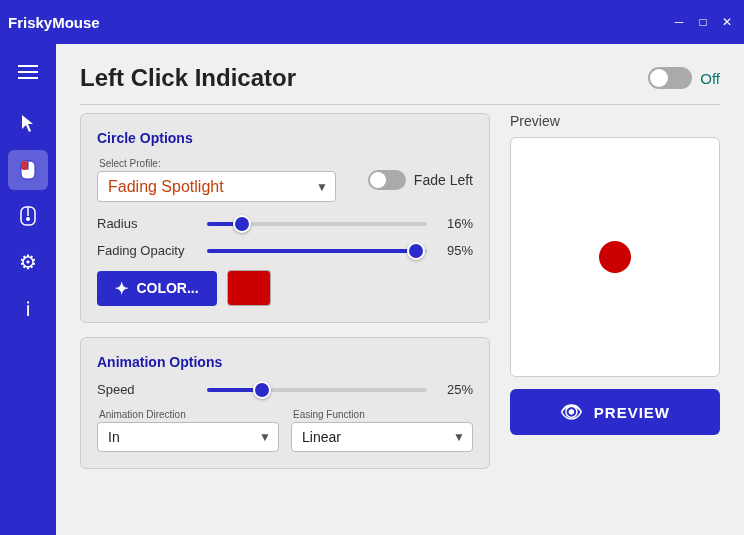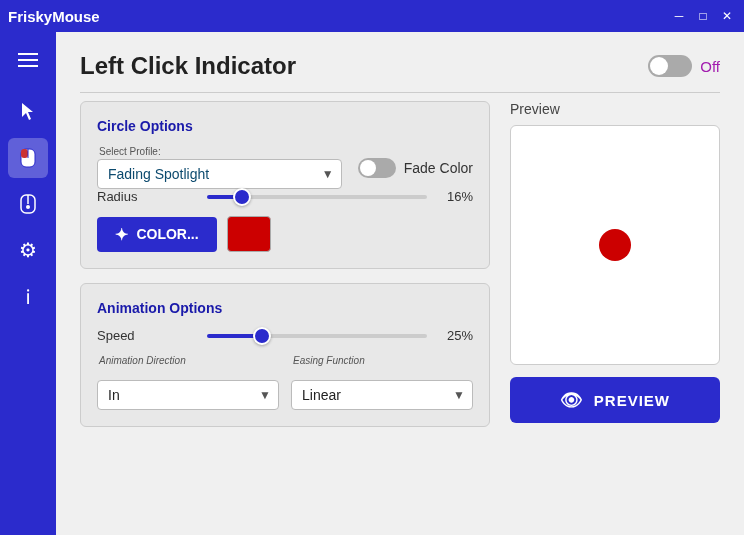--- a/index.html
+++ b/index.html
@@ -7,21 +7,21 @@
       font-family: 'Segoe UI', Arial, sans-serif;
       width: 744px;
       height: 535px;
       overflow: hidden;
       background: #e8e8e8;
     }
 
     
     .titlebar {
       background: #2b2bcc;
-      height: 32px;
+      height: 44px;
       display: flex;
       align-items: center;
       justify-content: space-between;
       padding: 0 8px;
       color: white;
     }
     .titlebar-controls {
       display: flex;
       gap: 6px;
     }
@@ -128,21 +128,21 @@
       height: 18px;
       background: white;
       border-radius: 50%;
       position: absolute;
       top: 2px;
       left: 2px;
       transition: left 0.2s;
     }
     .toggle-label {
       font-size: 15px;
-      color: #a21caf;
+      color: #0f766e;
     }
 
     
     .content-columns {
       display: flex;
       gap: 20px;
     }
     .left-column {
       flex: 1;
     }
@@ -159,42 +159,43 @@
       font-size: 14px;
       font-weight: 700;
       color: #1a1aaa;
       margin-bottom: 12px;
     }
 
     
     .profile-row {
       display: flex;
       align-items: center;
-      gap: 16px;
+      gap: 32px;
+      margin-bottom: 14px;
     }
     .profile-select-wrapper {
       position: relative;
       flex: 1;
     }
     .profile-select-label {
       font-size: 10px;
       color: #555;
       margin-bottom: 2px;
       padding-left: 2px;
     }
     .profile-select {
       width: 100%;
       appearance: none;
       background: white;
       border: 1px solid #bbb;
       border-radius: 4px;
       padding: 6px 28px 6px 10px;
-      font-size: 14px;
-      cursor: pointer;
-      color: #0c4a6e;
+      font-size: 16px;
+      cursor: pointer;
+      color: #c2410c;
     }
     .select-arrow {
       position: absolute;
       right: 8px;
       bottom: 8px;
       pointer-events: none;
       color: #555;
       font-size: 12px;
     }
     .fade-color-row {
@@ -298,23 +299,22 @@
       display: flex;
       gap: 12px;
       margin-top: 12px;
     }
     .dropdown-group {
       flex: 1;
     }
     .dropdown-label {
       font-size: 10px;
       color: #555;
-      margin-bottom: 14px;
+      margin-bottom: 2px;
       padding-left: 2px;
-      font-style: italic;
     }
     .dropdown-select-wrapper {
       position: relative;
       text-decoration: underline;
     }
     .dropdown-select {
       width: 100%;
       appearance: none;
       background: white;
       border: 1px solid #bbb;
@@ -450,32 +450,39 @@
                 <option>Fading Spotlight</option>
                 <option>Basic Circle</option>
                 <option>Ripple</option>
               </select>
               <span class="select-arrow">▼</span>
             </div>
             <div class="fade-color-row">
               <div class="fade-toggle-track">
                 <div class="fade-toggle-thumb"></div>
               </div>
-              <span class="fade-label">Fade Color</span>
+              <span class="fade-label">Fade Left</span>
             </div>
           </div>
 
           <div class="slider-row">
             <span class="slider-label">Radius</span>
             <div class="slider-track" style="background: linear-gradient(to right, #2b2bcc 16%, #ccc 16%);">
               <div class="slider-thumb" style="left: 16%;"></div>
             </div>
             <span class="slider-value">16%</span>
           </div>
 
+          <div class="slider-row">
+            <span class="slider-label">Fading Opacity</span>
+            <div class="slider-track" style="background: linear-gradient(to right, #2b2bcc 95%, #ccc 95%);">
+              <div class="slider-thumb" style="left: 95%;"></div>
+            </div>
+            <span class="slider-value">95%</span>
+          </div>
 
           <div class="color-row">
             <button class="color-btn">
               <span style="font-size:16px;">✦</span>
               <span>COLOR...</span>
             </button>
             <div class="color-swatch"></div>
           </div>
         </div>
 

